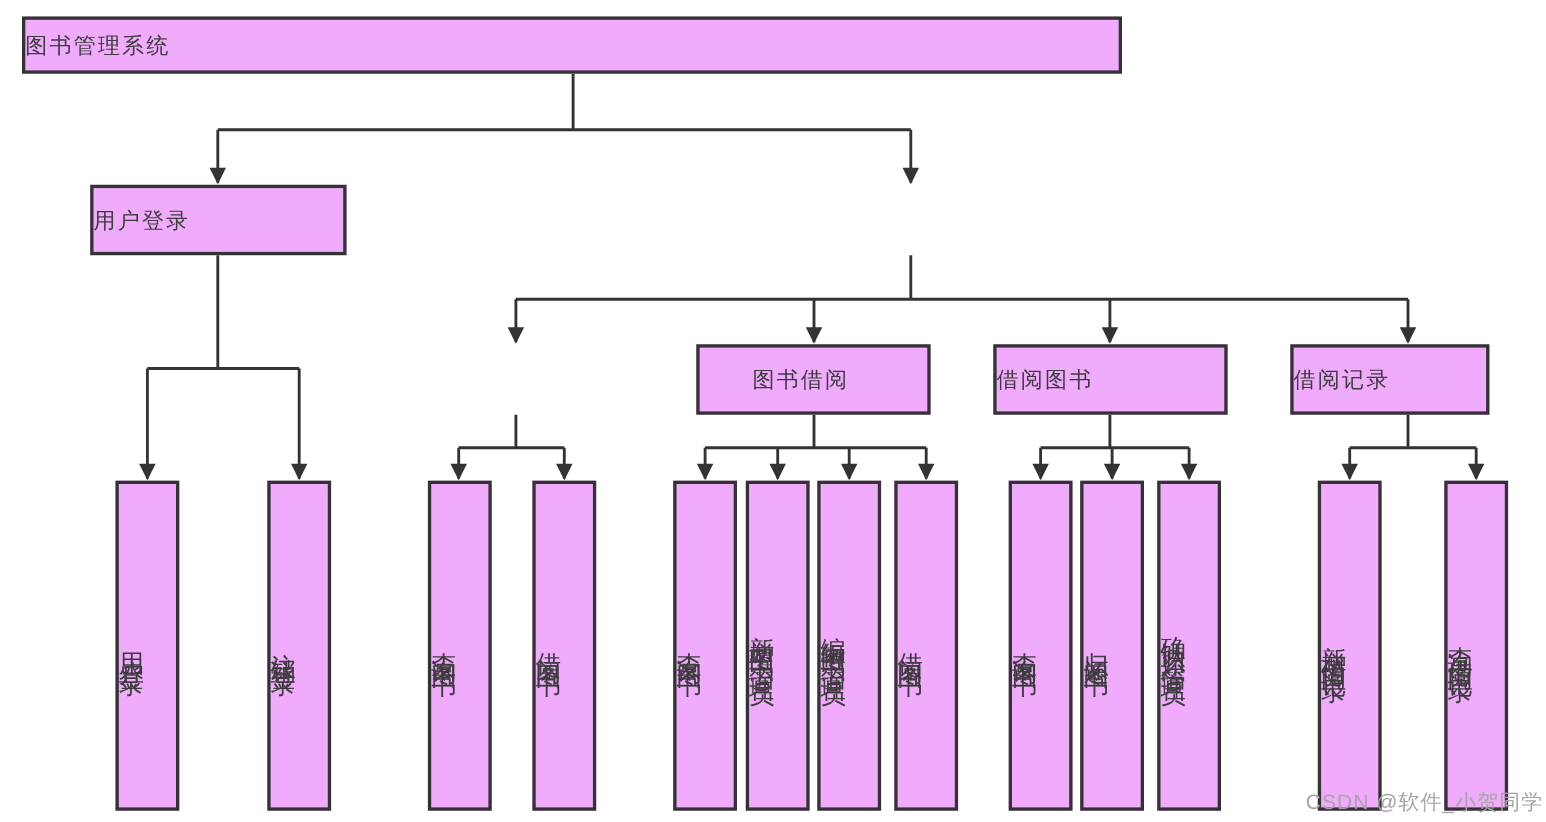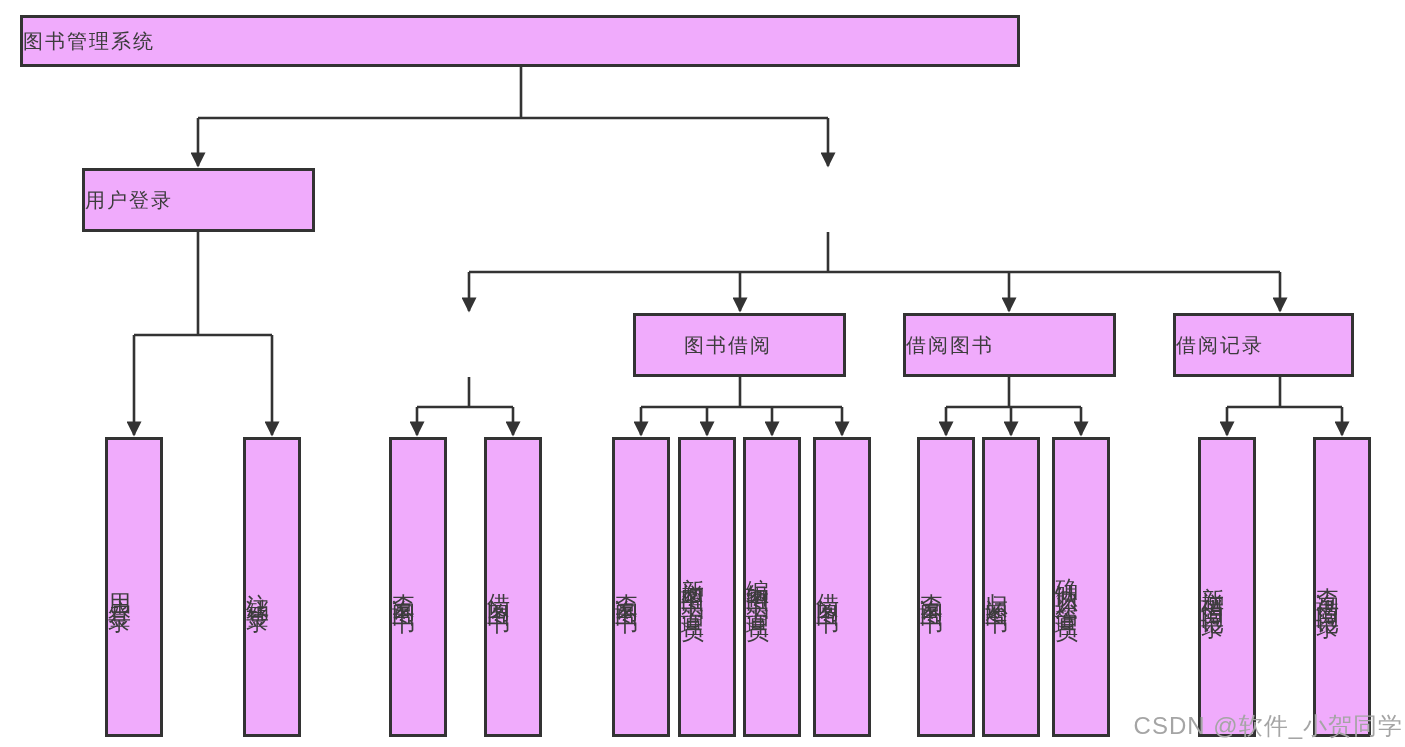--- a/index.html
+++ b/index.html
@@ -47,21 +47,21 @@
     text-orientation: mixed;
     font-size: 23px;
     letter-spacing: 6px;
     line-height: 1;
     white-space: nowrap;
   }
   .watermark {
     position: absolute;
     right: 2px;
     bottom: 5px;
-    font-size: 24px;
+    font-size: 19px;
     letter-spacing: 1px;
     color: var(--wm, #a5a5a5);
     z-index: 5;
     white-space: nowrap;
   }
 </style>
 </head>
 <body>
 
 <div class="canvas">

